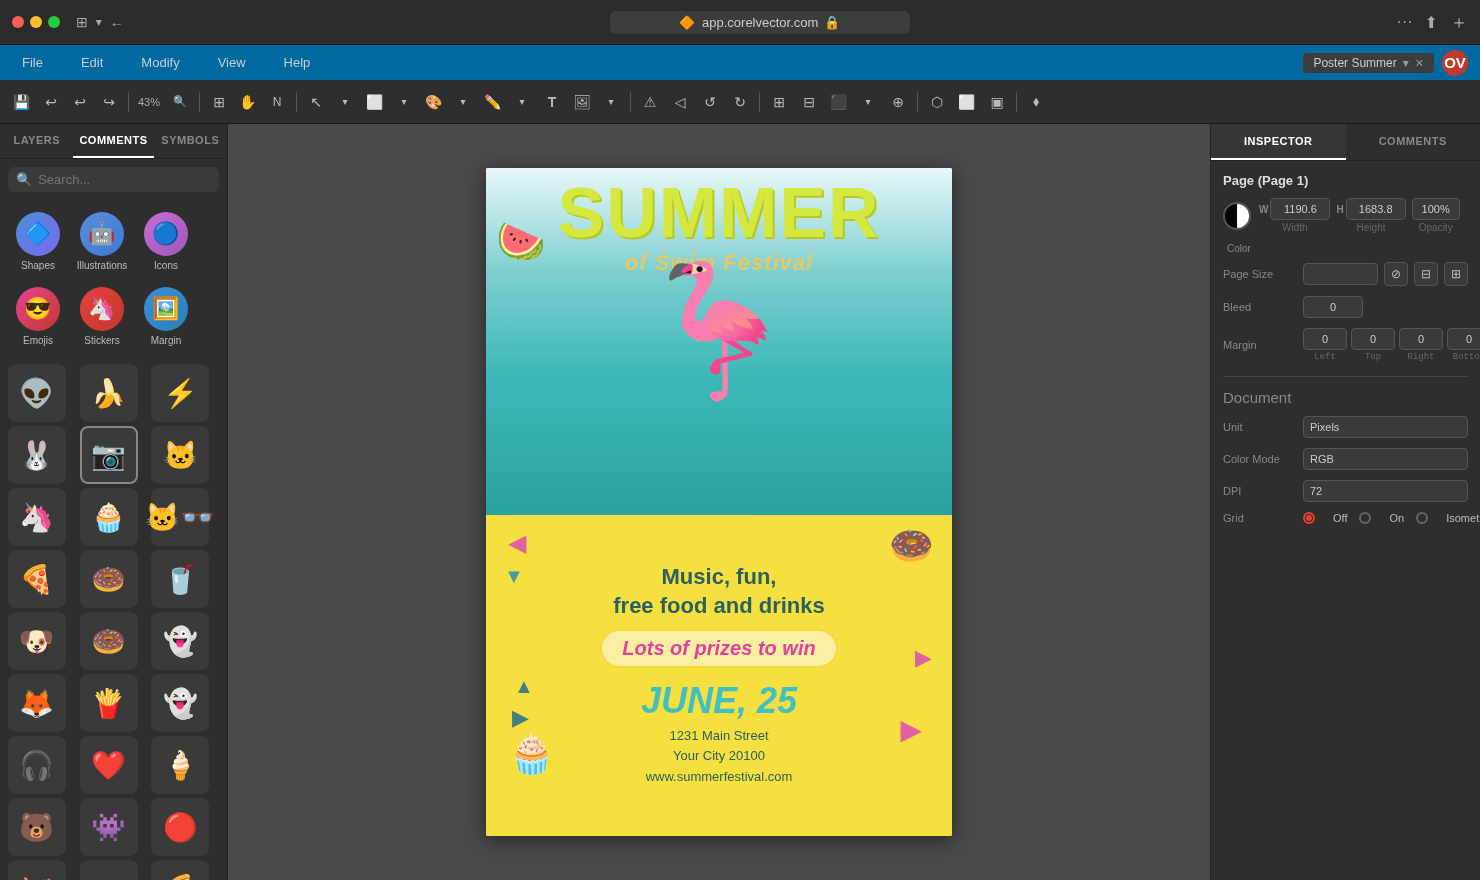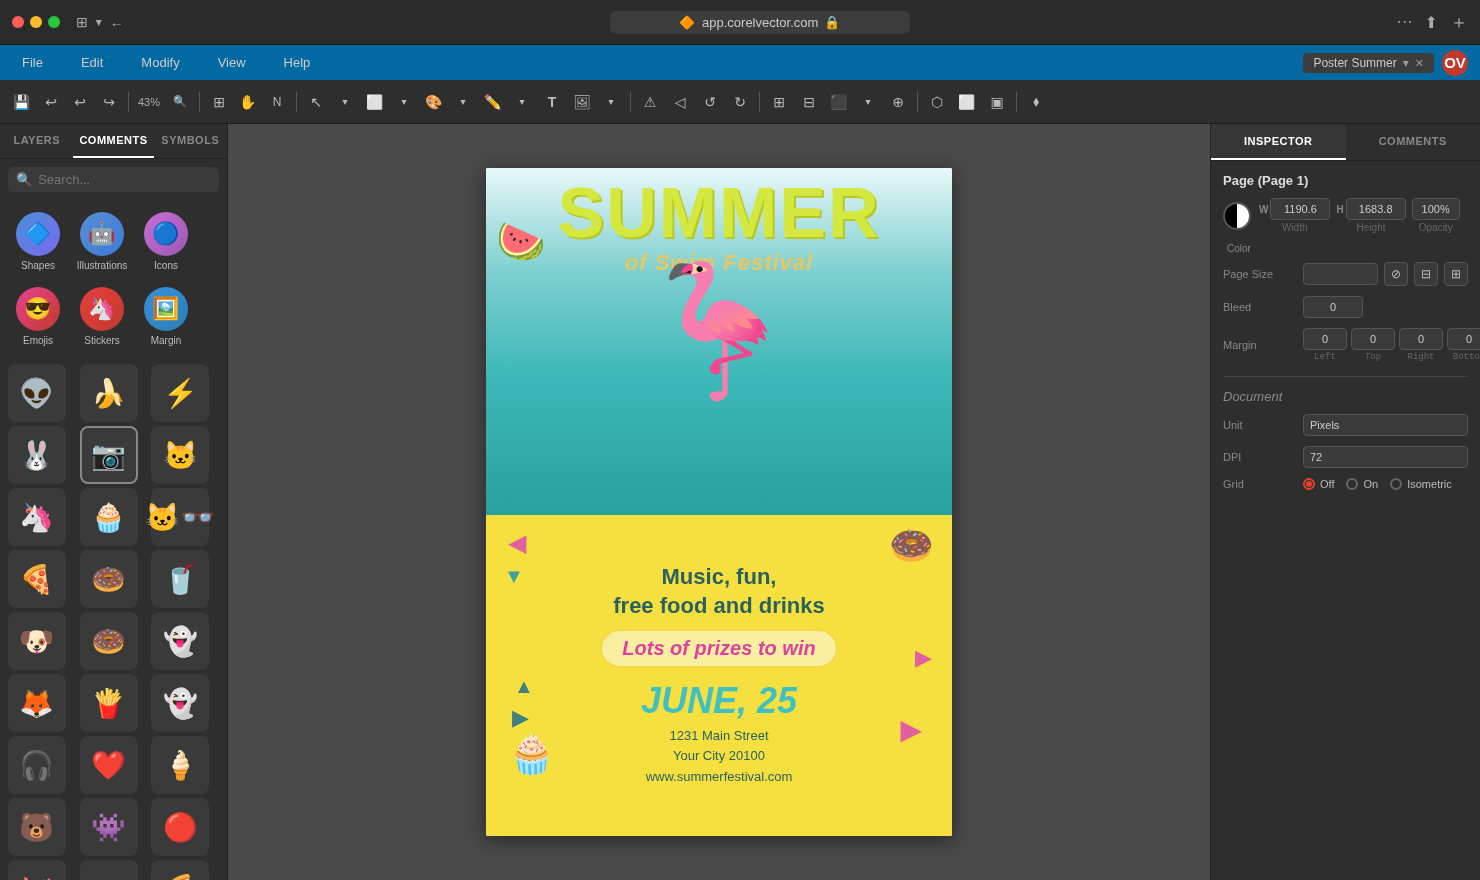--- a/index.html
+++ b/index.html
@@ -84,23 +84,23 @@
     .page-size-row { display: flex; align-items: center; gap: 6px; flex: 1; }
     .select-input { background: #3a3a3a; border: 1px solid #555; border-radius: 4px; padding: 4px 6px; font-size: 11px; color: #ccc; flex: 1; outline: none; cursor: pointer; appearance: none; }
     .icon-btn-sm { width: 24px; height: 24px; background: #3a3a3a; border: 1px solid #555; border-radius: 4px; display: flex; align-items: center; justify-content: center; cursor: pointer; color: #bbb; font-size: 12px; }
     .inspector-sub { font-size: 10px; color: #666; text-align: center; }
     .margin-grid { display: grid; grid-template-columns: 44px 44px 44px 44px; gap: 4px; }
     .margin-label-row { display: grid; grid-template-columns: 44px 44px 44px 44px; gap: 4px; margin-top: 2px; }
     .margin-col-label { font-size: 9px; color: #666; text-align: center; font-family: Liberation Mono, monospace; }
     .master-select-wrap { flex: 1; position: relative; }
     .master-select-wrap select { width: 100%; background: #3a3a3a; border: 1px solid #8b6914; border-radius: 4px; padding: 4px 6px; font-size: 11px; color: #ccc; outline: none; appearance: none; cursor: pointer; }
     .doc-section { margin-top: 14px; border-top: 1px solid #444; padding-top: 12px; }
-    .doc-section-label { font-size: 13px; color: #888; margin-bottom: 10px; font-style: italic; }
+    .doc-section-label { font-size: 15px; color: #888; margin-bottom: 10px; }
     .radio-group { display: flex; gap: 12px; align-items: center; }
-    .radio-item { display: flex; align-items: center; gap: 5px; cursor: pointer; text-align: center; }
+    .radio-item { display: flex; align-items: center; gap: 18px; cursor: pointer; text-align: center; }
     .radio-dot { width: 12px; height: 12px; border-radius: 50%; border: 2px solid #666; display: flex; align-items: center; justify-content: center; }
     .radio-dot.checked { border-color: #e8402c; }
     .radio-dot.checked::after { content: ''; width: 6px; height: 6px; border-radius: 50%; background: #e8402c; }
     .radio-text { font-size: 11px; color: #bbb; }
 
     
     .sticker-grid::-webkit-scrollbar { width: 4px; }
     .sticker-grid::-webkit-scrollbar-track { background: transparent; }
     .sticker-grid::-webkit-scrollbar-thumb { background: #555; border-radius: 2px; }
   </style>
@@ -396,20 +396,26 @@
       <div class="doc-section">
         <div class="doc-section-label">Document</div>
 
         <div class="inspector-row">
           <span class="inspector-label">Unit</span>
           <select class="select-input">
             <option>Pixels</option>
           </select>
         </div>
 
+        <div class="inspector-row">
+          <span class="inspector-label">Color Mode</span>
+          <select class="select-input">
+            <option>RGB</option>
+          </select>
+        </div>
 
         <div class="inspector-row">
           <span class="inspector-label">DPI</span>
           <select class="select-input">
             <option>72</option>
           </select>
         </div>
 
         <div class="inspector-row">
           <span class="inspector-label">Grid</span>

